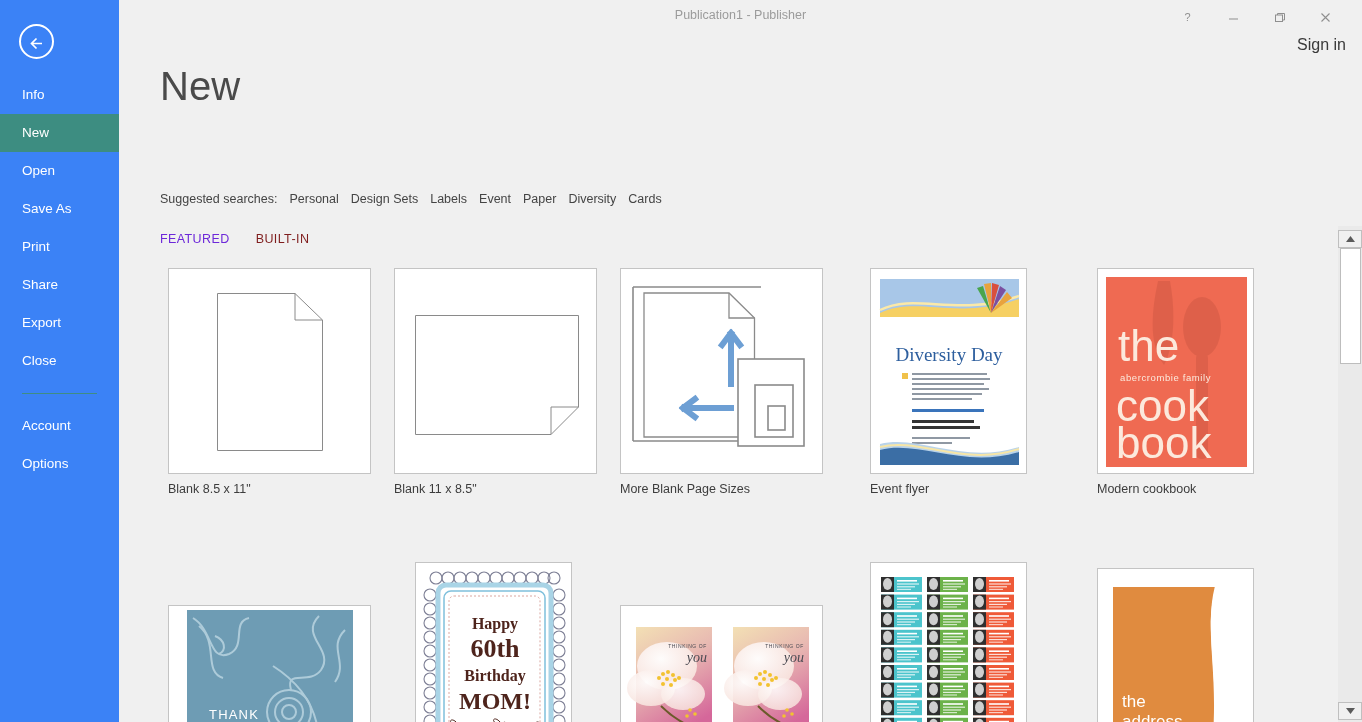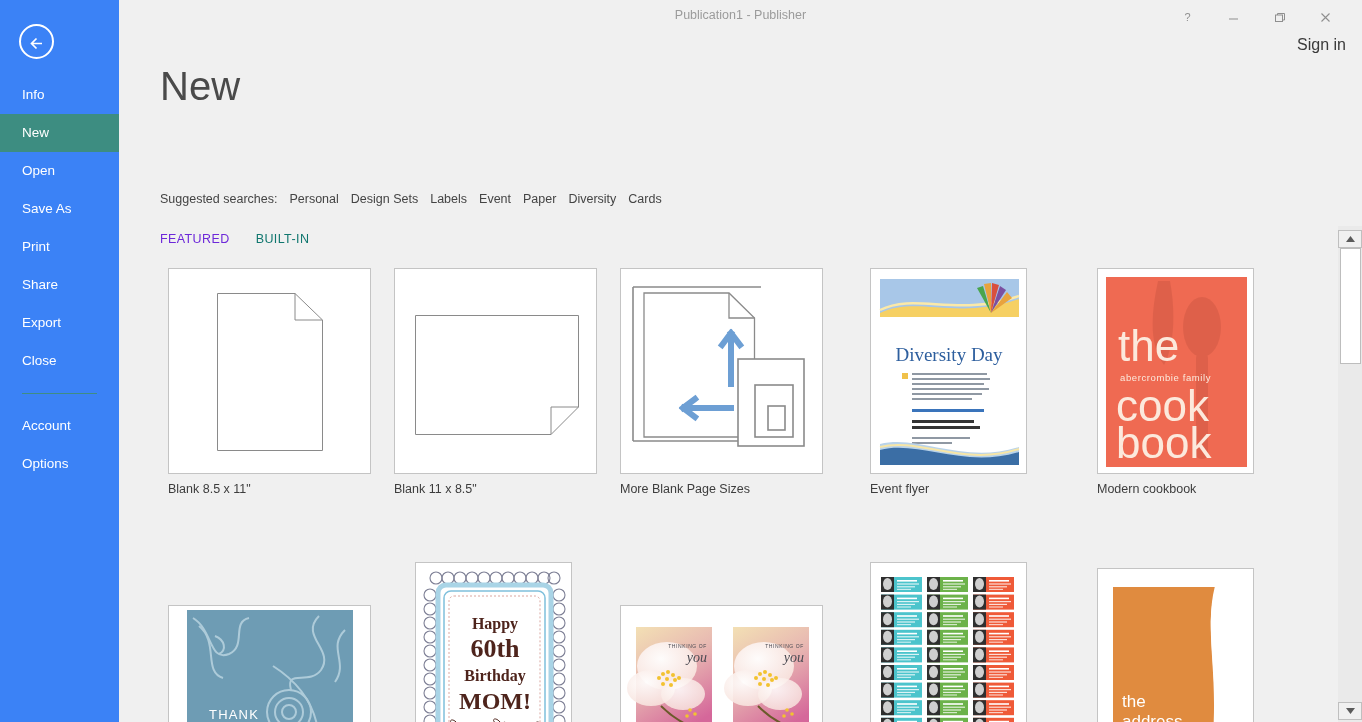--- a/index.html
+++ b/index.html
@@ -76,21 +76,21 @@
     position: absolute; left: 41px; top: 160px;
     font-size: 12.5px; color: #444; white-space: nowrap;
   }
   .suggested .lbl { color: #444; }
   .suggested a {
     color: #444; text-decoration: none; cursor: pointer; margin-left: 12px;
   }
 
   .tabs { position: absolute; left: 41px; top: 200px; display: flex; gap: 26px; }
   .tab {
-    font-size: 12.5px; letter-spacing: 0.4px; cursor: pointer; color: #0f766e;
+    font-size: 12.5px; letter-spacing: 0.4px; cursor: pointer; color: #7f1d1d;
   }
   .tab.active { color: #6d28d9; }
 
   
   .grid { position: absolute; left: 41px; top: 236px; width: 1160px; }
   .tile {
     position: absolute; background: #ffffff; border: 1px solid #c4c4c4;
     cursor: pointer; overflow: hidden;
   }
   .tile-inner { position: absolute; inset: 0; overflow: hidden; text-decoration: underline; }

